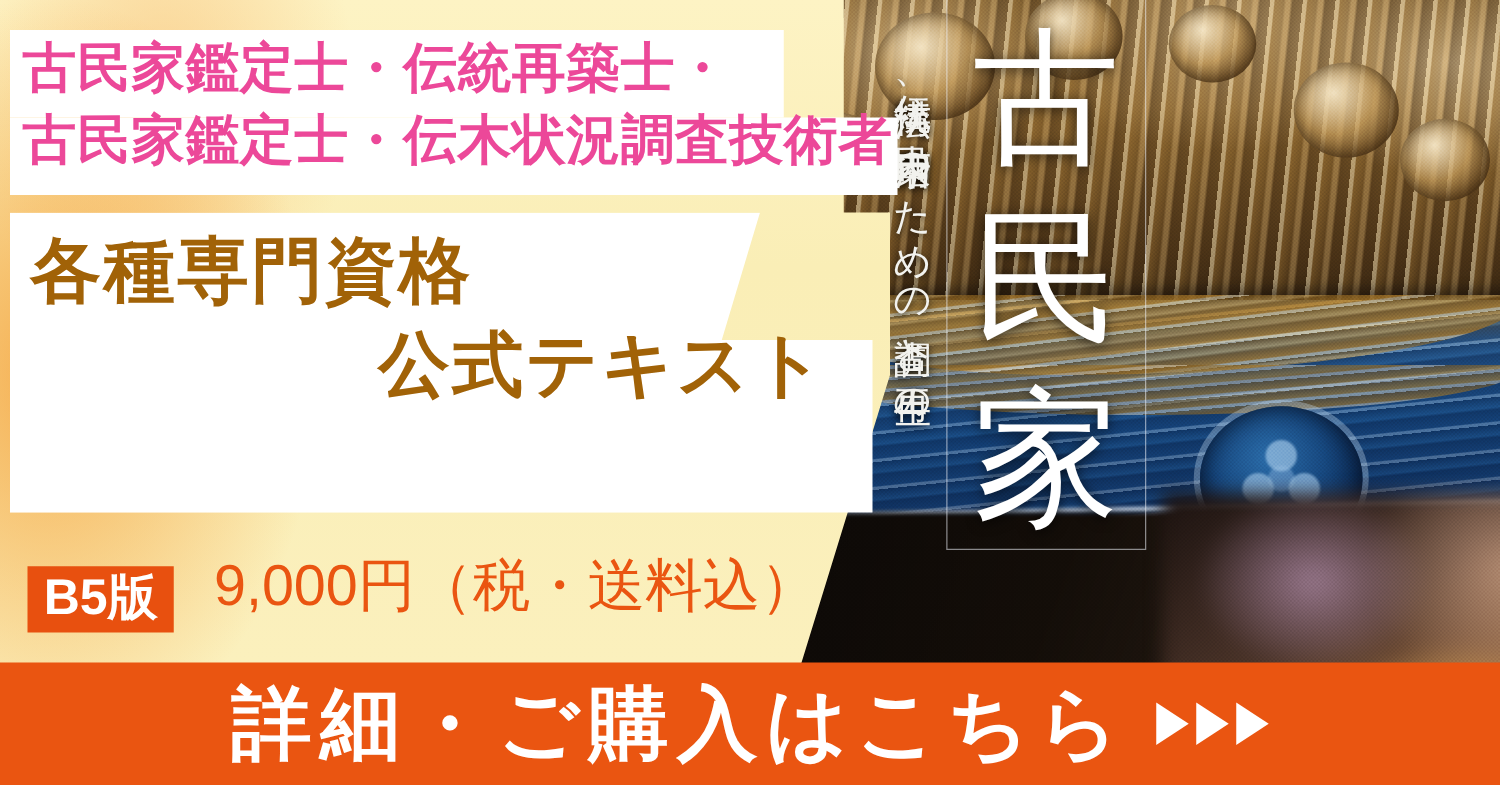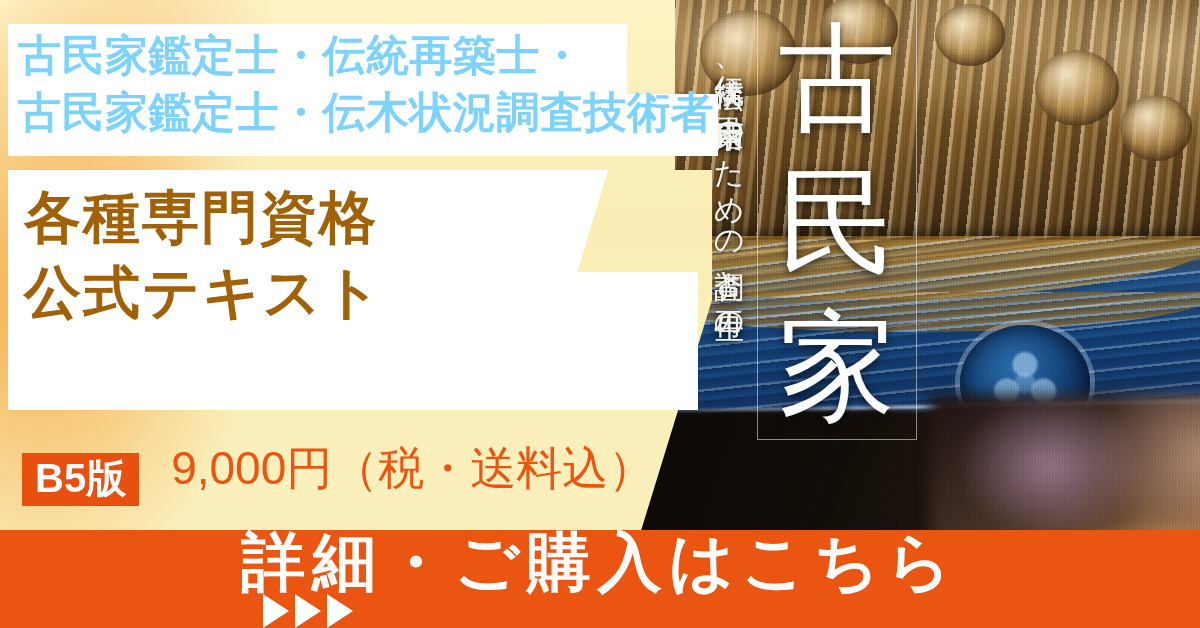--- a/index.html
+++ b/index.html
@@ -125,42 +125,42 @@
   
   .panel-top{position:absolute;left:8px;top:24px;width:619px;height:70px;background:#fff;}
   .panel-top2{position:absolute;left:8px;top:94px;width:710px;height:62px;background:#fff;}
 
   .panel-main{position:absolute;left:8px;top:170px;width:690px;height:240px;background:#fff;
     clip-path:polygon(0 0, 600px 0, 600px 0, 528px 240px, 0 240px, 0 0);}
   .panel-main2{position:absolute;left:8px;top:272px;width:690px;height:138px;background:#fff;}
 
   
   .head{position:absolute;left:18px;top:26px;width:700px;
-    color:#7dd3fc;font-size:43px;line-height:1.38;font-weight:700;letter-spacing:0.5px;
+    color:#ec4899;font-size:43px;line-height:1.38;font-weight:700;letter-spacing:0.5px;
     white-space:nowrap;}
   .head .l2{margin-top:-2px;}
 
   
   .title{position:absolute;left:24px;top:182px;width:660px;
     color:#a16207;font-weight:700;font-size:57px;line-height:1.24;letter-spacing:2px;}
   .title .t1{display:block;}
-  .title .t2{display:block;text-align:left;padding-right:22px;margin-top:4px;}
+  .title .t2{display:block;text-align:right;padding-right:22px;margin-top:4px;}
 
   
   .price-row{position:absolute;left:22px;top:432px;display:flex;align-items:center;}
   .badge{background:#e8500f;color:#fff;font-size:40px;font-weight:700;
     padding:5px 13px 8px;line-height:1;letter-spacing:0;margin-top:21px;}
   .price{color:#ea5511;font-size:46px;font-weight:400;margin-left:32px;letter-spacing:0;
     white-space:nowrap;}
 
   
   .cta{position:absolute;left:0;top:530px;width:1200px;height:98px;background:#ea5511;
     display:flex;align-items:center;justify-content:center;}
   .cta-text{color:#fff;font-size:64px;font-weight:700;letter-spacing:7px;
-    line-height:1;white-space:nowrap;display:flex;align-items:flex-start;flex-direction:column;}
+    line-height:1;white-space:nowrap;display:flex;align-items:center;}
   .arrows{display:inline-flex;align-items:center;margin-left:22px;gap:6px;}
   .arrows i{width:0;height:0;border-left:26px solid #fff;border-top:17px solid transparent;
     border-bottom:17px solid transparent;display:block;}
 </style>
 </head>
 <body>
 
 <div id="banner">
 
   <div class="photo">

